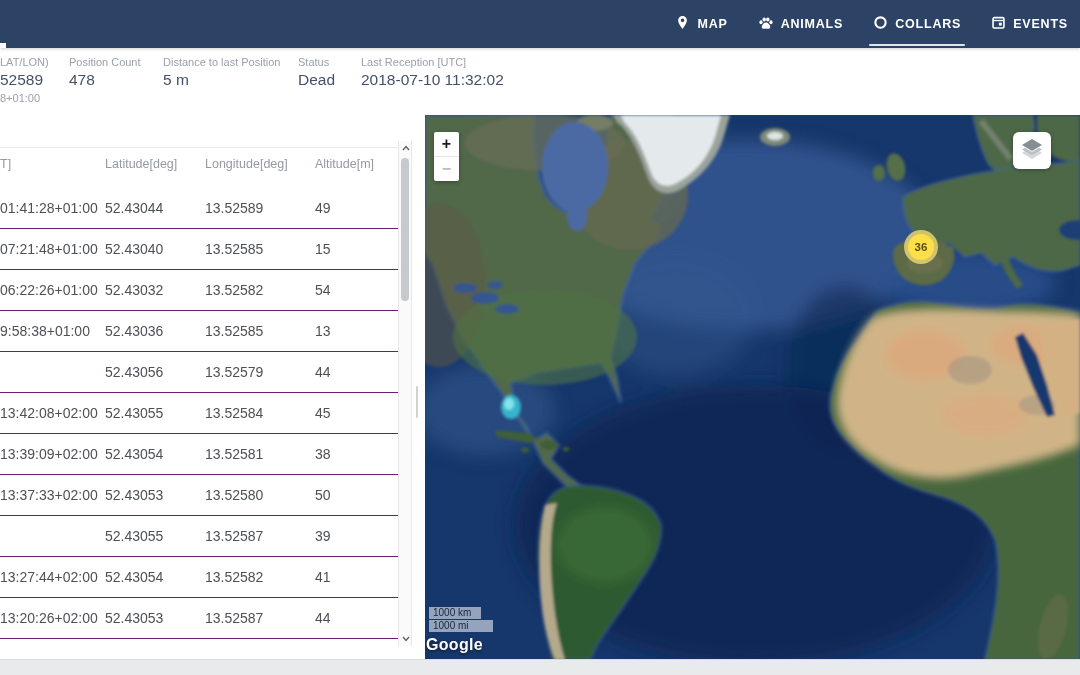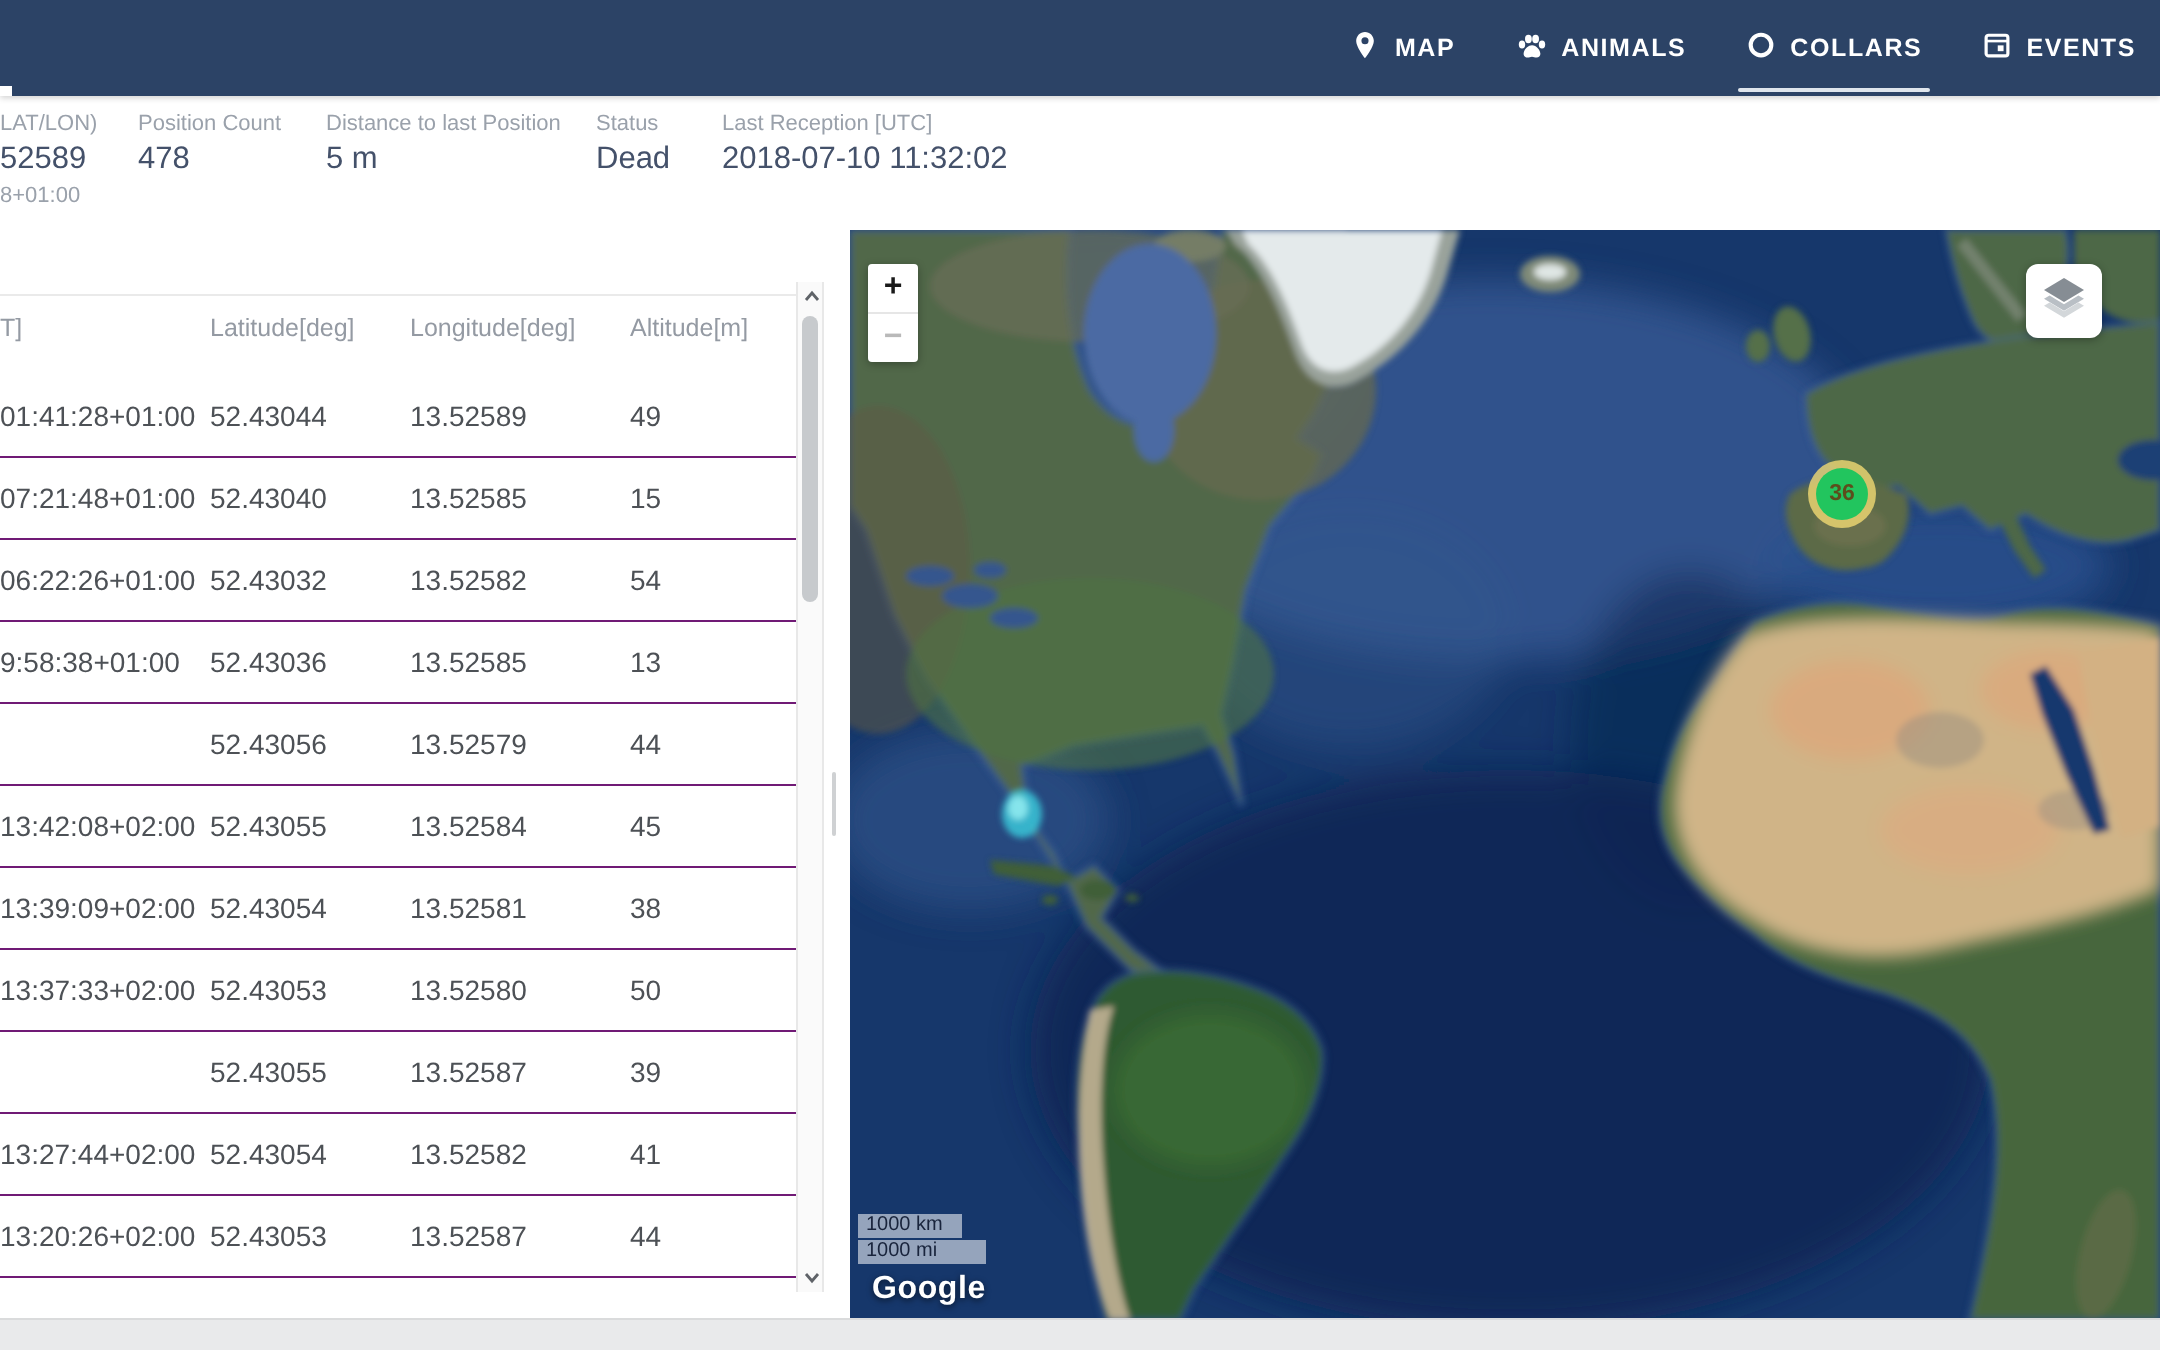--- a/index.html
+++ b/index.html
@@ -64,31 +64,31 @@
   .zout{color:#b9b9b9;}
   .layersbtn{
     position:absolute;left:588px;top:17px;width:38px;height:37px;background:#fff;border-radius:6px;
     box-shadow:0 1px 4px rgba(0,0,0,.3);display:flex;align-items:center;justify-content:center;cursor:pointer;
   }
   .cluster{
     position:absolute;left:479px;top:115px;width:34px;height:34px;border-radius:50%;
     background:rgba(241,217,115,.8);display:flex;align-items:center;justify-content:center;cursor:pointer;
   }
   .cluster .inner{
-    width:26px;height:26px;border-radius:50%;background:#22c55e;
+    width:26px;height:26px;border-radius:50%;background:#fde047;
     display:flex;align-items:center;justify-content:center;
     font-size:11.5px;color:#5c4e1c;font-weight:700;
   }
   .scalebox{
     position:absolute;left:4px;background:rgba(255,255,255,.55);color:#19243c;
     font-size:10px;line-height:12px;padding:0 4px;white-space:nowrap;
   }
   .scale-km{top:492px;width:44px;} .scale-mi{top:505px;width:56px;}
   .glogo{
-    position:absolute;left:11px;top:521px;color:#fff;font-size:16px;font-weight:600;
+    position:absolute;left:1px;top:521px;color:#fff;font-size:16px;font-weight:600;
     letter-spacing:.3px;text-shadow:0 1px 3px rgba(0,0,0,.6);cursor:pointer;
   }
   
   .bottomstrip{position:absolute;left:0;top:659px;width:1080px;height:16px;background:#e9eaeb;border-top:1px solid #dadbdc;box-sizing:border-box;}
 </style>
 </head>
 <body>
 
 <div class="navbar">
   <div class="nav-item">

